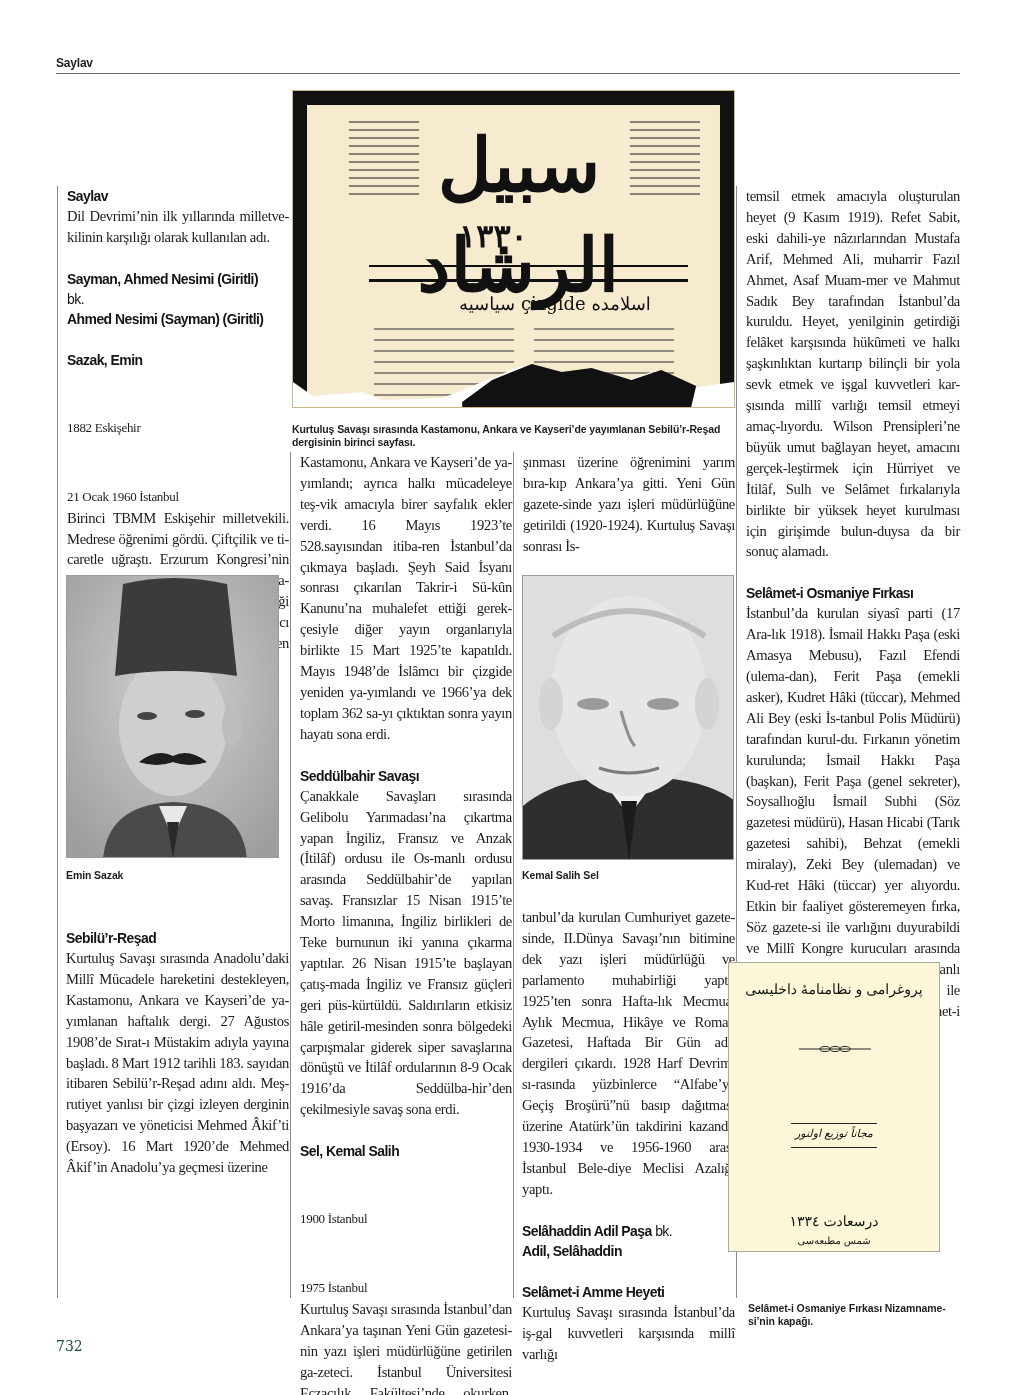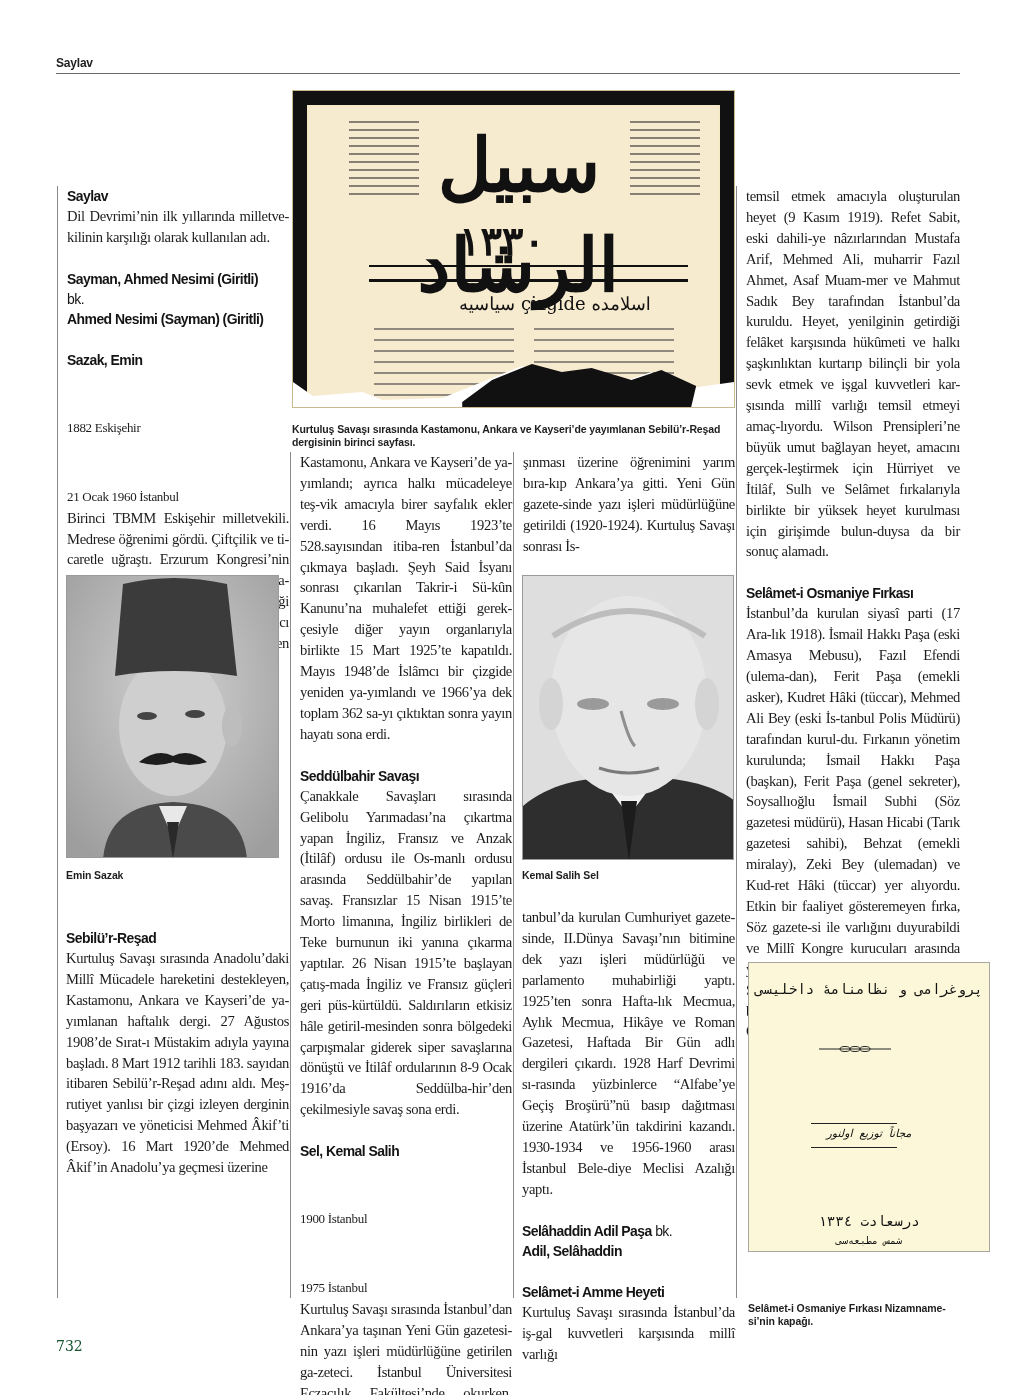--- a/index.html
+++ b/index.html
@@ -54,35 +54,35 @@
   .np-frame {
     position: absolute; left: 0; top: 0; right: 0; bottom: 0;
     border-left: 14px solid #111; border-right: 14px solid #111; border-top: 14px solid #111;
   }
   .np-inner { position: absolute; left: 16px; top: 16px; right: 16px; bottom: 0; background: #f7ebcf; }
   .np-title {
     position: absolute; left: 110px; top: 8px; width: 200px; height: 110px;
     font-family: "DejaVu Serif", serif; font-size: 74px; line-height: 100px; font-weight: bold;
     text-align: center; color: #111; letter-spacing: -4px; direction: rtl;
   }
-  .np-year { position: absolute; left: 150px; top: 110px; font-size: 40px; font-weight: bold; color: #111; letter-spacing: 3px; font-family: "DejaVu Serif", serif; }
+  .np-year { position: absolute; left: 150px; top: 110px; font-size: 32px; font-weight: bold; color: #111; letter-spacing: 3px; font-family: "DejaVu Serif", serif; }
   .np-side { position: absolute; top: 8px; width: 70px; }
   .np-side.l { left: 40px; } .np-side.r { right: 18px; }
   .np-line { height: 2px; background: #2a2a2a; margin: 6px 0; opacity: .55; }
   .np-rule { position: absolute; left: 60px; right: 30px; height: 2px; background: #111; }
   .np-heading { position: absolute; left: 150px; top: 186px; font-family: "DejaVu Serif", serif; font-size: 18px; color: #111; direction: rtl; }
   .np-col { position: absolute; top: 212px; width: 140px; }
   .np-col.a { left: 65px; } .np-col.b { left: 225px; }
   .np-text-line { height: 2px; background: #3a3a3a; opacity: .55; margin: 9px 0; }
   .np-tear { position: absolute; left: 0; bottom: 0; width: 100%; height: 55px; }
 
   .cover {
-    position: absolute; left: 748px; top: 962px; width: 242px; height: 290px;
+    position: absolute; left: 728px; top: 962px; width: 212px; height: 290px;
     background: #fbf7d8; border: 1px solid #a8a8a0;
-    font-family: Liberation Mono, monospace; color: #111;
+    font-family: Liberation Sans, sans-serif; color: #111;
   }
   .cover-title { position: absolute; top: 18px; width: 100%; text-align: center; font-size: 14px; direction: rtl; }
   .cover-orn { position: absolute; top: 82px; left: 70px; width: 72px; height: 8px; }
   .cover-mid-top { position: absolute; top: 160px; left: 62px; width: 86px; border-top: 1px solid #222; }
   .cover-mid { position: absolute; top: 164px; width: 100%; text-align: center; font-size: 11px; direction: rtl; font-style: italic; }
   .cover-mid-bot { position: absolute; top: 184px; left: 62px; width: 86px; border-top: 1px solid #222; }
   .cover-year { position: absolute; top: 250px; width: 100%; text-align: center; font-size: 14px; direction: rtl; }
   .cover-press { position: absolute; top: 272px; width: 100%; text-align: center; font-size: 10px; direction: rtl; }
 
   .page-number {

